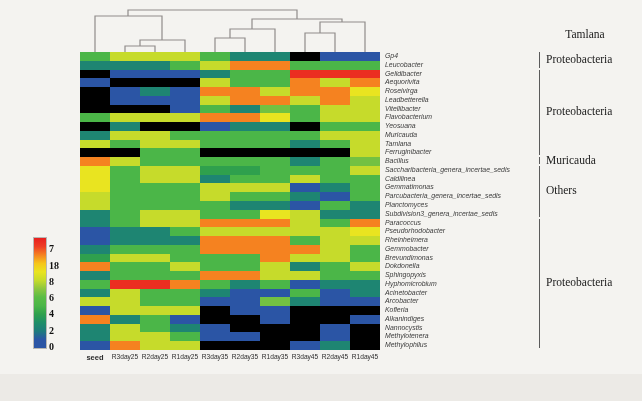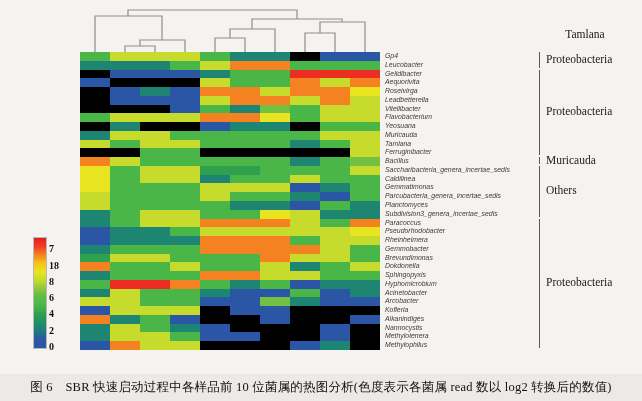--- a/index.html
+++ b/index.html
@@ -449,16 +449,27 @@
   <div id="legendticks">
       <div class="ltick" style="top: 244.222px;">7</div>
       <div class="ltick" style="top: 260.519px;">18</div>
       <div class="ltick" style="top: 276.815px;">8</div>
       <div class="ltick" style="top: 293.111px;">6</div>
       <div class="ltick" style="top: 309.407px;">4</div>
       <div class="ltick" style="top: 325.704px;">2</div>
       <div class="ltick" style="top: 342px;">0</div>
     </div>
 
+  <div id="collabels">
+      <span style="left: 0px; font-size: 7.5px; font-weight: bold;">seed</span>
+      <span style="left: 30px;">R3day25</span>
+      <span style="left: 60px;">R2day25</span>
+      <span style="left: 90px;">R1day25</span>
+      <span style="left: 120px;">R3day35</span>
+      <span style="left: 150px;">R2day35</span>
+      <span style="left: 180px;">R1day35</span>
+      <span style="left: 210px;">R3day45</span>
+      <span style="left: 240px;">R2day45</span>
+      <span style="left: 270px;">R1day45</span>
+    </div>
 
   <div id="caption-band"></div>
-  <div id="caption">图 6　SBR 快速启动过程中各样品前 10 位菌属的热图分析(色度表示各菌属 read 数以 log2 转换后的数值)</div>
 </div>
 
 </body></html>

